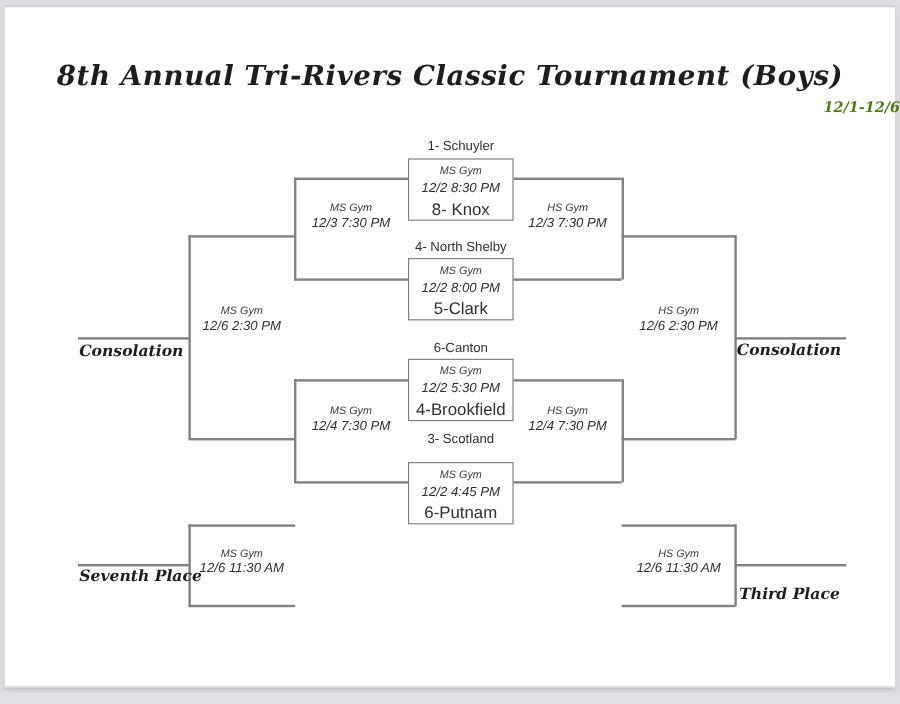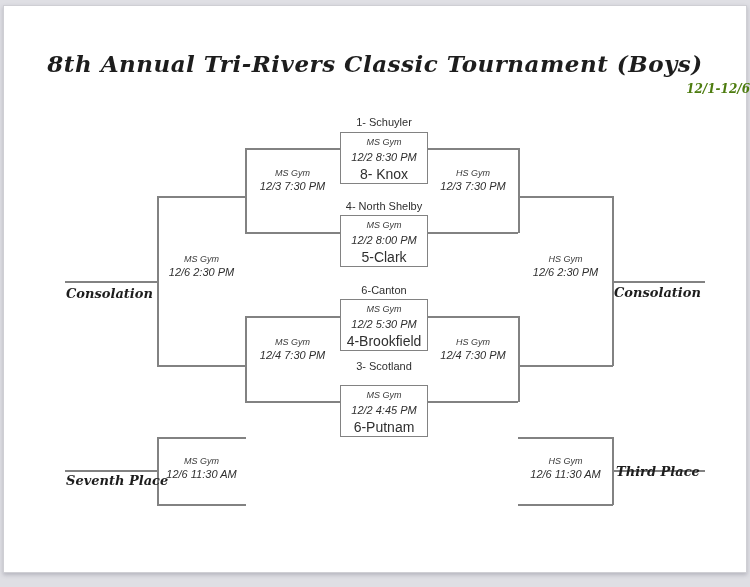--- a/index.html
+++ b/index.html
@@ -129,14 +129,14 @@
   <div class="script" style="left:66px; top:473px;">Seventh Place</div>
 
   <div class="hline" style="top:437px; left:518px; width:95px;"></div>
   <div class="hline" style="top:504px; left:518px; width:95px;"></div>
   <div class="vline" style="left:612px; top:437px; height:68px;"></div>
   <div class="hline" style="top:470px; left:612px; width:93px;"></div>
   <div class="lblblock" style="left:518px; top:455px; width:95px;">
     <div class="gym">HS Gym</div>
     <div class="dt">12/6 11:30 AM</div>
   </div>
-  <div class="script" style="left:616px; top:464px;">Third Place</div>
+  <div class="script" style="left:616px; top:488px;">Third Place</div>
 </div>
 
 </body></html>

